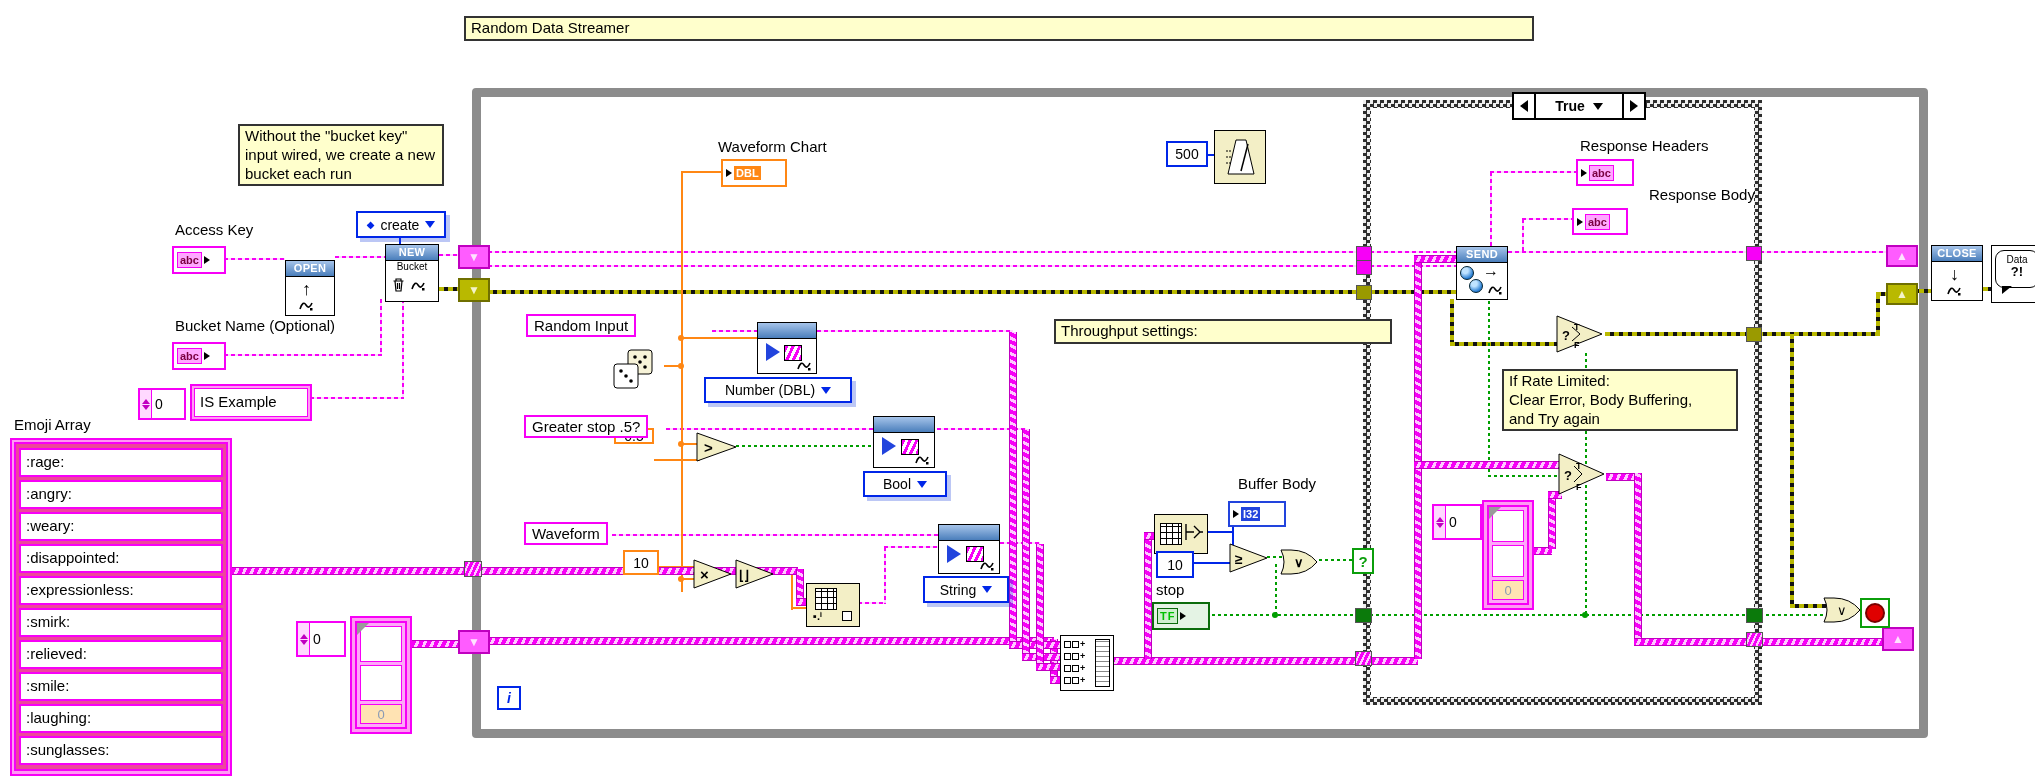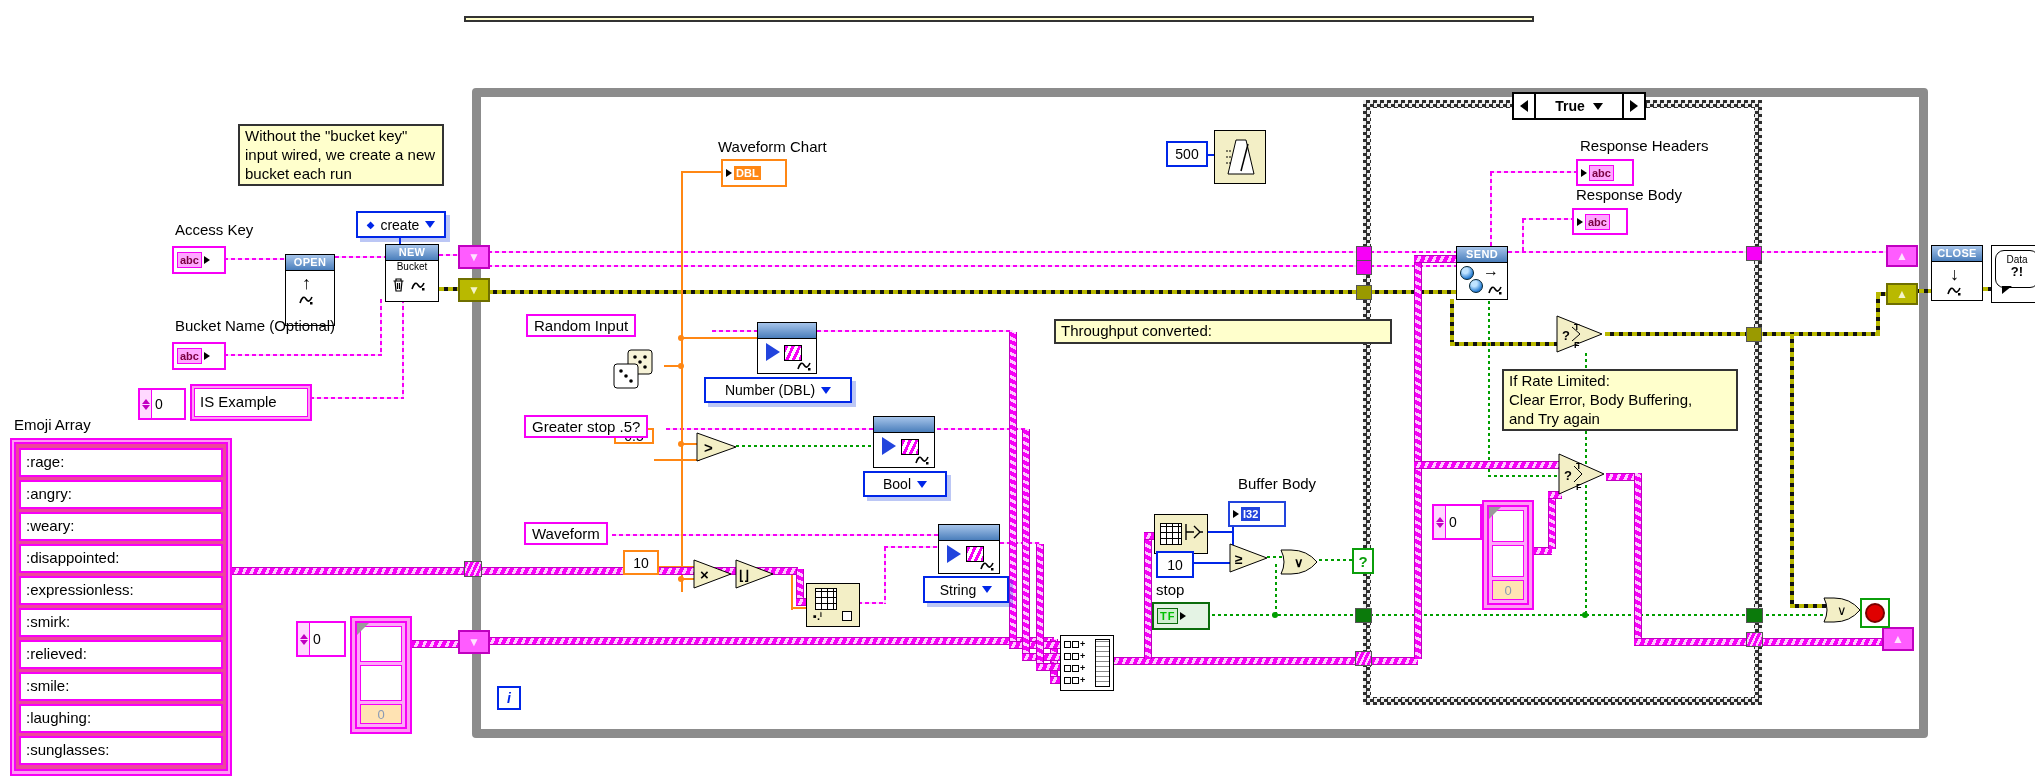--- a/index.html
+++ b/index.html
@@ -217,21 +217,21 @@
 <div class="sr pk" style="left:1886px;top:245px;width:28px;height:18px">▲</div>
 <div class="sr ol" style="left:1886px;top:283px;width:28px;height:18px">▲</div>
 <div class="sr pk" style="left:1882px;top:627px;width:28px;height:20px">▲</div>
 
 <div class="term qterm" style="left:1352px;top:548px;width:22px;height:26px">?</div>
 <div class="term iterm" style="left:497px;top:686px;width:24px;height:24px">i</div>
 <div class="term stopterm" style="left:1860px;top:598px;width:30px;height:30px">
     <span class="red"></span>
   </div>
 
-<div class="node" style="left:285px;top:254px;width:50px;height:72px">
+<div class="node" style="left:285px;top:260px;width:50px;height:56px">
   <div class="bar">OPEN</div>
   <div class="nbody">
     <span class="abs" style="left:16px;top:2px;font-size:18px;font-weight:bold">↑</span>
     <svg class="abs" style="left:12px;top:22px" width="16" height="13">
         <path d="M2 10 Q5 1 8 6 T14 4" fill="none" stroke="#000" stroke-width="1.6"></path>
         <rect x="12" y="9" width="2.5" height="2.5"></rect>
       </svg>
   </div>
 </div>
 
@@ -535,28 +535,29 @@
     </span>
 </div>
 
 <div class="lbl" style="left:175px;top:221px">Access Key</div>
 <div class="lbl" style="left:175px;top:317px">Bucket Name (Optional)</div>
 <div class="lbl" style="left:14px;top:416px">Emoji Array</div>
 <div class="lbl" style="left:718px;top:138px">Waveform Chart</div>
 <div class="lbl" style="left:1238px;top:475px">Buffer Body</div>
 <div class="lbl" style="left:1156px;top:581px">stop</div>
 <div class="lbl" style="left:1580px;top:137px">Response Headers</div>
-<div class="lbl" style="left:1576px;top:186px">Response Body</div>
+<div class="lbl" style="left:1649px;top:186px">Response Body</div>
 <div class="pinklabel" style="left:526px;top:314px">Random Input</div>
 <div class="pinklabel" style="left:524px;top:415px">Greater stop .5?</div>
 <div class="pinklabel" style="left:524px;top:522px">Waveform</div>
 
 <div class="comment" style="left:464px;top:16px;width:1056px">
+  <div>Random Data Streamer</div>
 </div>
 <div class="comment" style="left:238px;top:124px;width:192px">Without the "bucket key" input wired, we create a new bucket each run</div>
 <div class="comment" style="left:1054px;top:319px;width:324px">
-  <div>Throughput converted:</div>
+  <div>Throughput settings:</div>
 </div>
 <div class="comment" style="left:1502px;top:369px;width:222px">
   <div>If Rate Limited:</div>
   <div>Clear Error, Body Buffering,</div>
   <div>and Try again</div>
 </div>
 
 </body></html>

